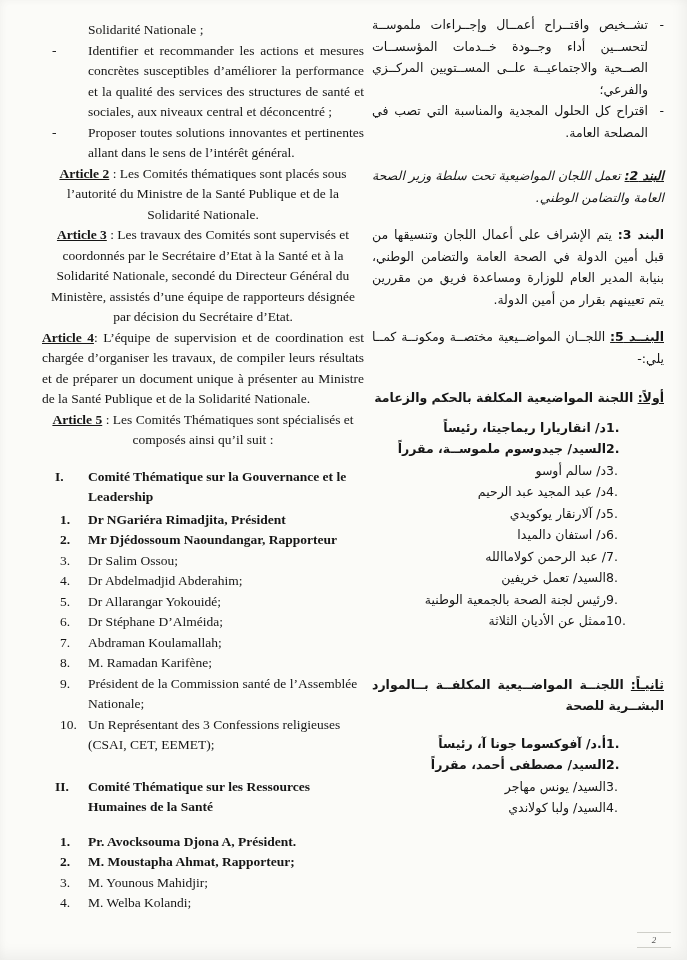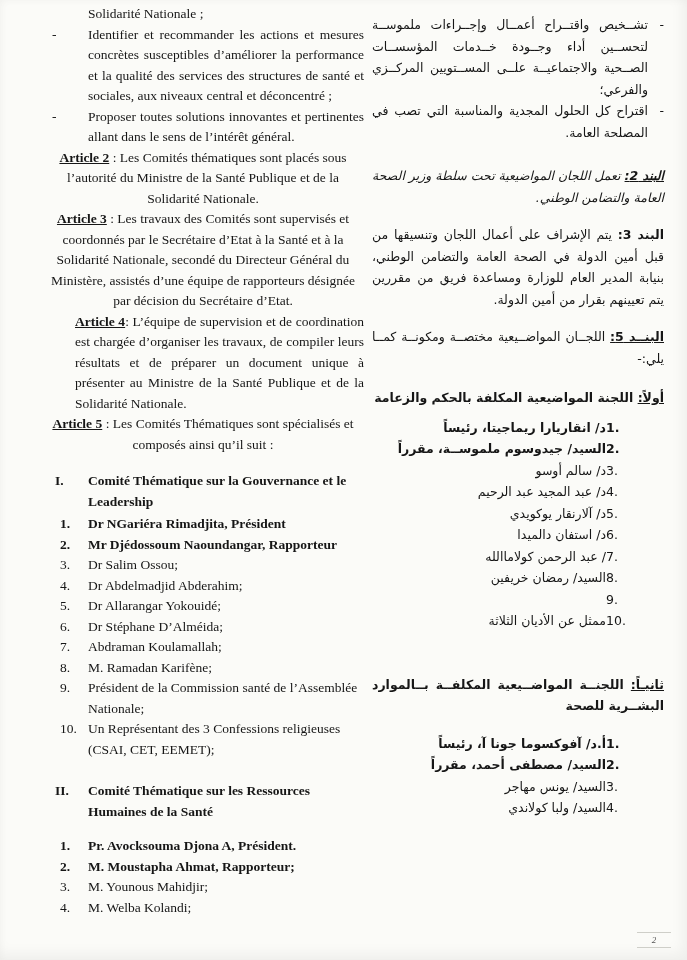--- a/index.html
+++ b/index.html
@@ -4,29 +4,29 @@
 <style>
   html,body{margin:0;padding:0;background:#e9e9e6;}
   .page{
     width:687px;height:960px;position:relative;margin:0 auto;
     background:#fbfbf8;overflow:hidden;
     box-shadow:inset -4px -6px 14px rgba(0,0,0,0.05), inset 2px 2px 6px rgba(0,0,0,0.02);
     color:#161616;
   }
   
   .col-fr{
-    position:absolute;left:42px;top:4px;width:322px;
+    position:absolute;left:42px;top:20px;width:322px;
     font-family:"Liberation Serif",serif;font-size:13.5px;line-height:20.5px;
   }
   .cont-line{margin:0 0 0 46px;}
   .fr-bullet{display:flex;margin:0;}
   .fr-bullet .dash{flex:0 0 46px;padding-left:10px;box-sizing:border-box;}
   .fr-bullet .txt{flex:1;text-align:justify;}
   .fr-art{margin:0;text-align:center;}
-  #fr-articles .fr-art:nth-child(3){text-align:justify;margin-left:33px;}
+  #fr-articles .fr-art:nth-child(3){text-align:justify;}
   .lbl{font-weight:bold;}
   .u{text-decoration:underline;}
   .fr-sec{margin-top:14px;}
   .fr-sec.sec-1{margin-top:16px;}
   .fr-sec.sec-2{margin-top:21px;}
   .fr-sec-head{display:flex;font-weight:bold;margin:0 0 2px;}
   .fr-sec.sec-2 .fr-sec-head{margin-bottom:14px;}
   .fr-sec-head .rn{flex:0 0 46px;padding-left:13px;box-sizing:border-box;}
   .fr-sec-head .t{flex:1;}
   .fr-item{display:flex;}
@@ -194,24 +194,25 @@
           <div class="ar-item">
             <span class="num">6.</span>
             <span class="txt">د/ استفان دالميدا</span>
           </div>
           <div class="ar-item">
             <span class="num">7.</span>
             <span class="txt">/ عبد الرحمن كولاماالله</span>
           </div>
           <div class="ar-item">
             <span class="num">8.</span>
-            <span class="txt">السيد/ رمضان خريفين</span>
+            <span class="txt">السيد/ تعمل خريفين</span>
           </div>
           <div class="ar-item">
             <span class="num">9.</span>
+            <span class="txt">رئيس لجنة الصحة بالجمعية الوطنية</span>
           </div>
           <div class="ar-item">
             <span class="num">10.</span>
             <span class="txt">ممثل عن الأديان الثلاثة</span>
           </div>
         </div>
         <div class="ar-sec sec-2">
           <div class="ar-sec-head"><span class="u">ثانيـاً:</span> <span>اللجنــة المواضــيعية المكلفــة بــالموارد البشــرية للصحة</span></div>
           <div class="ar-item bold">
             <span class="num">1.</span>

